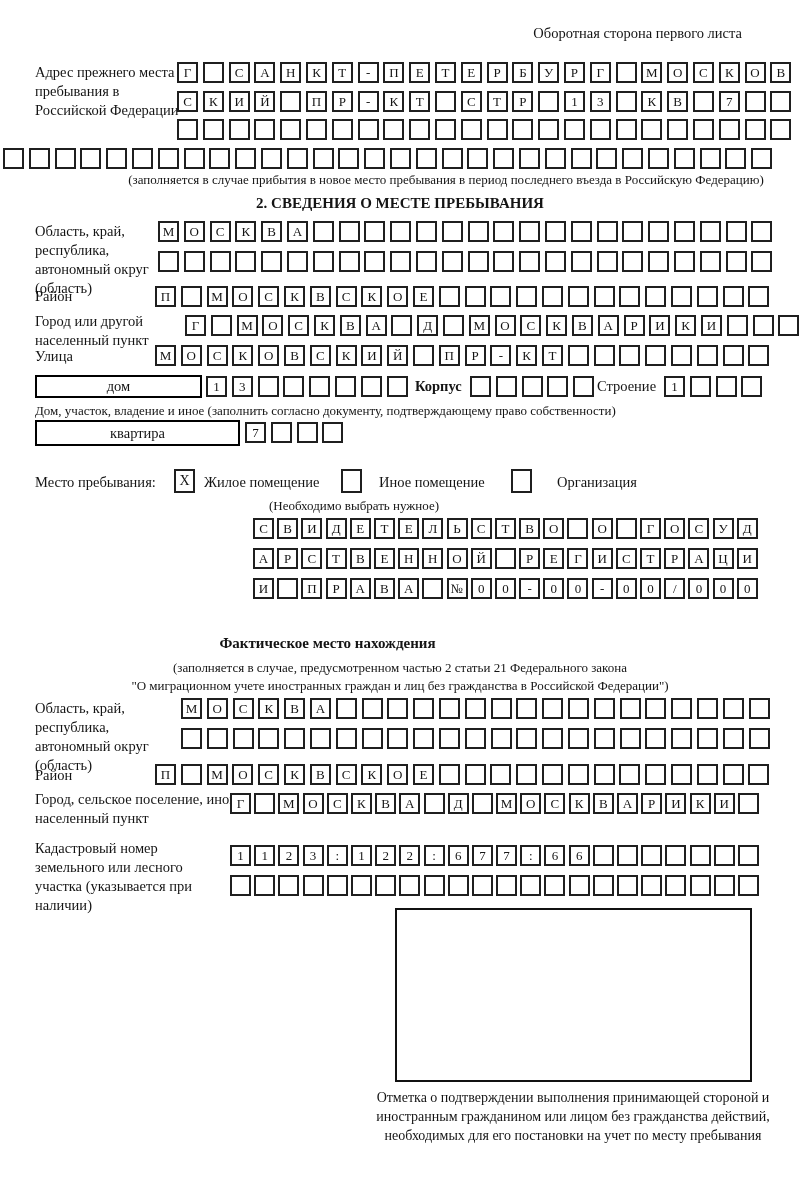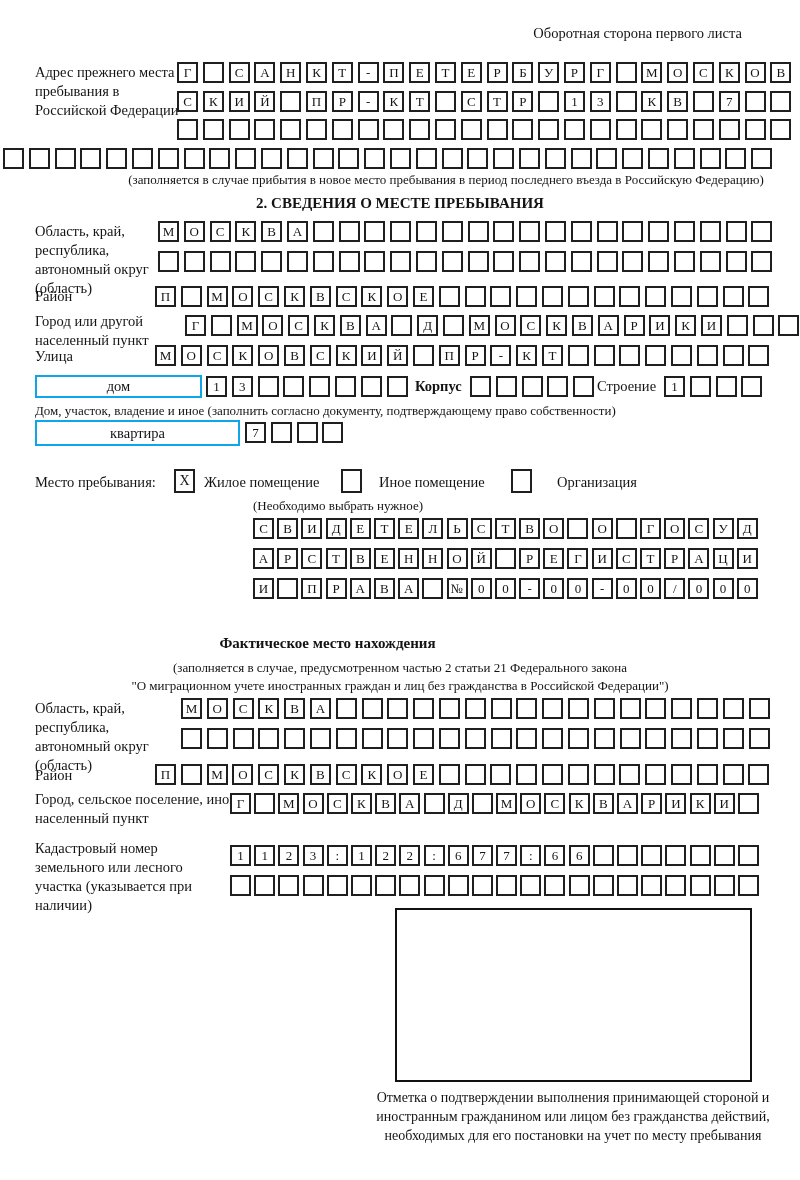--- a/index.html
+++ b/index.html
@@ -7,21 +7,21 @@
         font-family:"Liberation Serif","DejaVu Serif",serif;color:#141414;}
   .abs{position:absolute;}
   .label{font-size:14.5px;line-height:19px;}
   .small{font-size:13px;line-height:17px;}
   .bold{font-weight:bold;}
   .center{text-align:center;}
   .grid{position:absolute;display:flex;gap:4.8px;}
   .grid.tight{gap:3.2px;}
   .cell{width:21px;height:21px;box-sizing:border-box;border:2px solid #1f1f1f;background:#fff;
         display:flex;align-items:center;justify-content:center;font-size:13px;line-height:1;}
-  .widebox{position:absolute;box-sizing:border-box;border:2px solid #0ea5e9;background:#fff;
+  .widebox{position:absolute;box-sizing:border-box;border:2px solid #000000;background:#fff;
         display:flex;align-items:center;justify-content:center;font-size:14.5px;}
   .checkbox{position:absolute;width:21px;height:24px;box-sizing:border-box;border:2px solid #1f1f1f;
         display:flex;align-items:center;justify-content:center;font-size:14px;background:#fff;}
   .stampbox{position:absolute;box-sizing:border-box;border:2px solid #111;background:#fff;}
 </style>
 </head>
 <body>
 
 <div class="page">
 
@@ -316,21 +316,21 @@
       <div class="cell"></div>
     </div>
 
   <div class="abs label" style="left:35px;top:473px;">Место пребывания:</div>
   <div class="checkbox" style="left:174px;top:469px;">X</div>
   <div class="abs label" style="left:204px;top:473px;">Жилое помещение</div>
   <div class="checkbox" style="left:341px;top:469px;"></div>
   <div class="abs label" style="left:379px;top:473px;">Иное помещение</div>
   <div class="checkbox" style="left:511px;top:469px;"></div>
   <div class="abs label" style="left:557px;top:473px;">Организация</div>
-  <div class="abs small center" style="left:168px;top:497px;width:340px;">(Необходимо выбрать нужное)</div>
+  <div class="abs small center" style="left:184px;top:497px;width:340px;">(Необходимо выбрать нужное)</div>
 
   <div class="grid tight" style="left:253px;top:518px;">
       <div class="cell">С</div>
       <div class="cell">В</div>
       <div class="cell">И</div>
       <div class="cell">Д</div>
       <div class="cell">Е</div>
       <div class="cell">Т</div>
       <div class="cell">Е</div>
       <div class="cell">Л</div>

